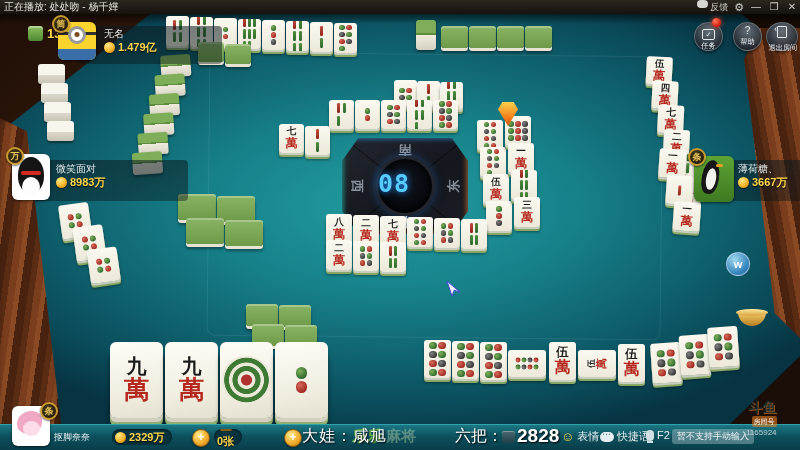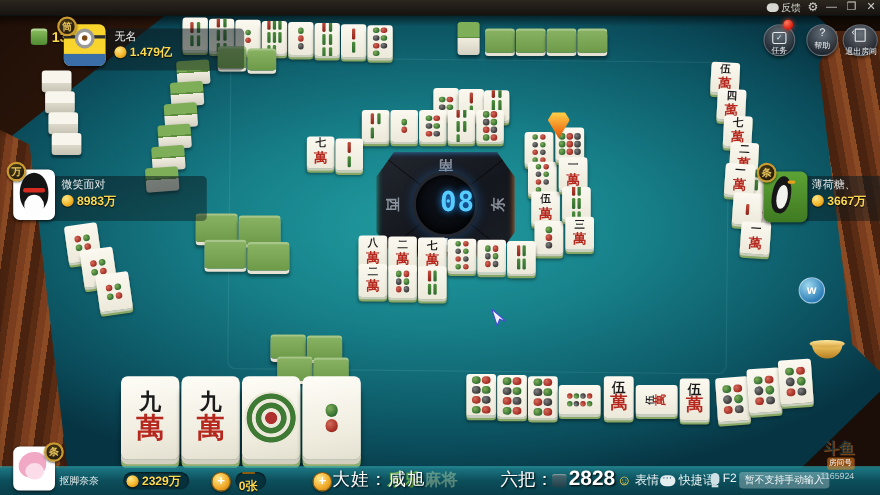--- a/index.html
+++ b/index.html
@@ -23,21 +23,21 @@
   .right-rail{position:absolute;left:744px;top:28px;width:56px;height:310px;
     background:repeating-linear-gradient(80deg,#5a2c14 0 6px,#7a3d1d 6px 13px,#8a4a24 13px 18px,#4a2310 18px 26px);
     clip-path:polygon(28% 0,100% 0,100% 100%,55% 92%,0 10%);}
   .br-corner{position:absolute;left:728px;top:356px;width:72px;height:70px;
     background:#1b0e08;clip-path:polygon(100% 0,100% 100%,0 100%);}
   
   .titlebar{position:absolute;left:0;top:0;width:800px;height:14px;
     background:linear-gradient(#2b2620,#16120e);color:#e4e2dc;font-size:10px;line-height:14px;}
   .np{position:absolute;left:4px;top:0;white-space:nowrap;}
   .tb-right{position:absolute;right:2px;top:0;display:flex;align-items:center;gap:6px;height:14px;color:#cfcdc8;}
-  .fb{display:flex;align-items:center;gap:2px;font-size:9px;}
+  .fb{display:flex;align-items:flex-start;gap:2px;font-size:9px;}
   .fb-ic{width:11px;height:8px;background:#d8d6d0;border-radius:4px;position:relative;}
   .fb-ic:after{content:"";position:absolute;left:2px;bottom:-2px;border:2px solid transparent;border-top-color:#d8d6d0;}
   .gear{font-size:11px;line-height:13px;}
   .wbtn{font-size:10px;width:12px;text-align:center;cursor:default;}
   
   .counter{position:absolute;left:28px;top:26px;display:flex;align-items:center;gap:4px;z-index:6;}
   .counter-ic{width:15px;height:15px;border-radius:3px;background:linear-gradient(#8cc05e,#4f8a33);box-shadow:inset 0 2px 0 rgba(255,255,255,.35);}
   .counter-n{color:#ffd94f;font-size:13px;font-weight:bold;text-shadow:0 1px 1px #000;}
   
   .pinfo{position:absolute;background:linear-gradient(rgba(12,26,32,.55),rgba(8,18,22,.42));
@@ -94,21 +94,21 @@
     background:linear-gradient(145deg,#23272f,#14171d 55%,#1a1e26);
     box-shadow:inset 3px 0 5px -1px rgba(40,220,170,.45), inset -3px -3px 5px -1px rgba(230,120,30,.55),
                inset 0 3px 5px -1px rgba(60,130,255,.4);}
   .compass .seams{position:absolute;inset:0;
     background:linear-gradient(38deg,transparent 49.4%,rgba(0,0,0,.55) 50%,transparent 50.6%),
                linear-gradient(-38deg,transparent 49.4%,rgba(0,0,0,.55) 50%,transparent 50.6%);}
   .led{position:absolute;left:50%;top:50%;transform:translate(-50%,-50%);width:54px;height:54px;border-radius:50%;
     background:radial-gradient(circle at 50% 40%,#10151d,#05070b 75%);
     border:3px solid #22272f;box-shadow:0 0 10px rgba(40,140,255,.35), inset 0 0 8px #000;
     color:#57cdff;font-family:"DejaVu Sans Mono",monospace;font-weight:bold;font-size:25px;
-    text-align:right;line-height:50px;letter-spacing:1px;text-shadow:0 0 7px #1e90ff;}
+    text-align:left;line-height:50px;letter-spacing:1px;text-shadow:0 0 7px #1e90ff;}
   .dirc{position:absolute;color:#8b939e;font-size:13px;font-weight:bold;font-family:"Liberation Serif",serif;}
   .dir-s{left:50%;top:3px;transform:translateX(-50%) rotate(180deg);}
   .dir-n{left:50%;bottom:2px;transform:translateX(-50%);color:#dfe5ea;}
   .dir-w{left:8px;top:50%;transform:translateY(-50%) rotate(90deg);}
   .dir-e{right:8px;top:50%;transform:translateY(-50%) rotate(-90deg);}
   
   .gem{position:absolute;left:498px;top:102px;width:20px;height:24px;z-index:4;
     clip-path:polygon(50% 100%,0 30%,22% 0,78% 0,100% 30%);
     background:linear-gradient(#ffd24a,#f07818 70%,#c85a10);
     filter:drop-shadow(0 0 5px rgba(255,170,50,.85));}
@@ -907,20 +907,21 @@
               <span class="dot dg"></span>
               <span class="dot dr"></span>
               <span class="dot dk"></span>
             </span>
           </div>
         </div>
       </div>
     </div>
 
   <div class="titlebar">
+    <span class="np">正在播放: 处处吻 - 杨千嬅</span>
     <span class="tb-right">
       <span class="fb">
         <span class="fb-ic"></span>
         <span>反馈</span>
       </span>
       <span class="gear">⚙</span>
       <span class="wbtn">—</span>
       <span class="wbtn">❐</span>
       <span class="wbtn">✕</span>
     </span>

